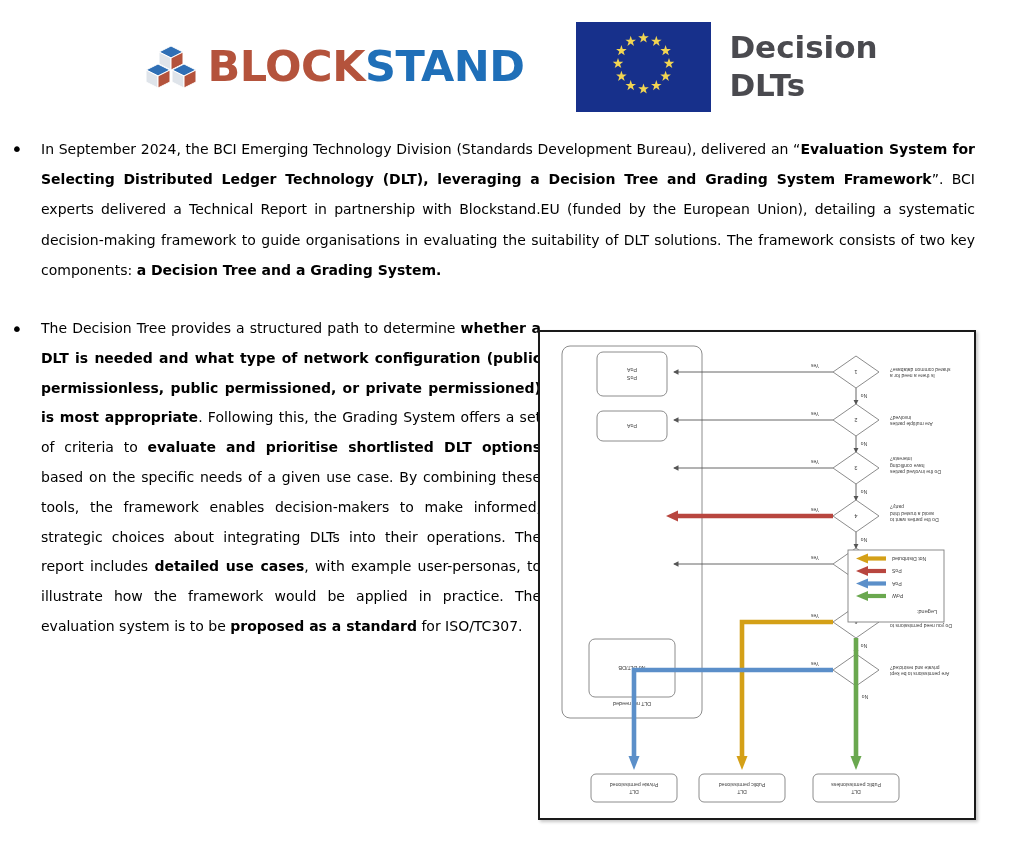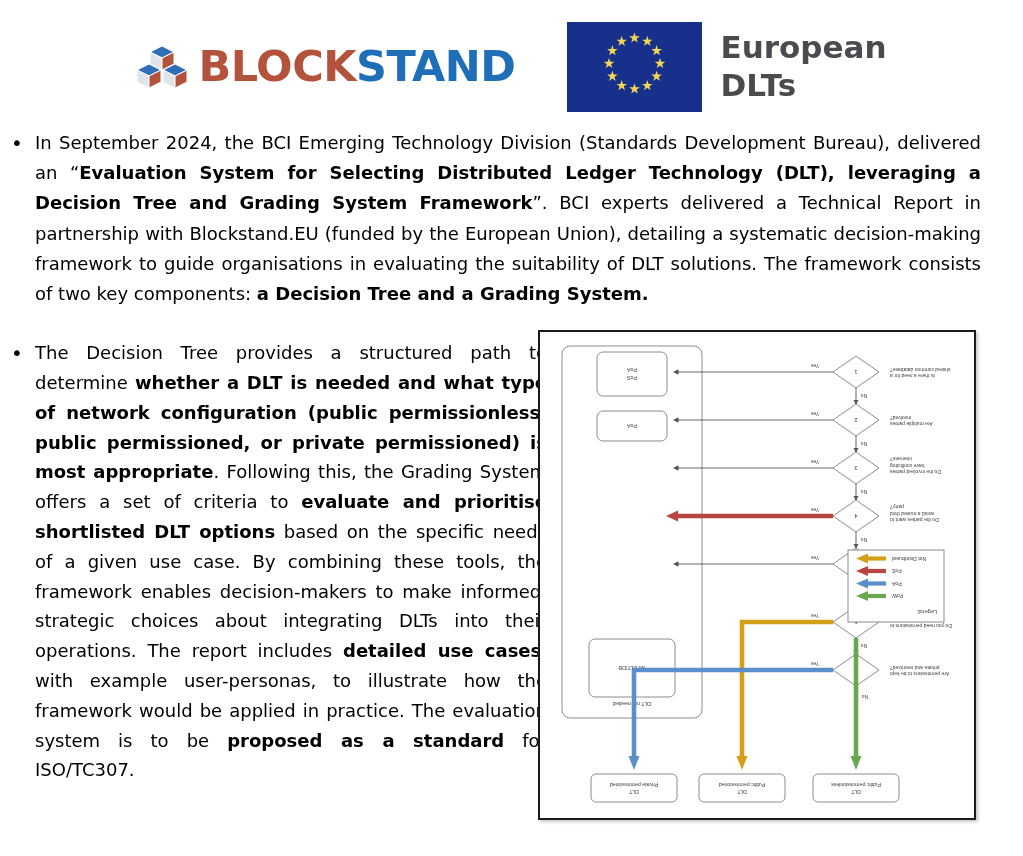--- a/index.html
+++ b/index.html
@@ -83,24 +83,24 @@
   }
   li.bullet::before {
     content: "\2022";
     position: absolute;
     left: 11px;
     top: 0;
     font-size: 20px;
     line-height: 30px;
   }
   .para {
-    font-size: 18px;
+    font-size: 14px;
     line-height: 30.2px;
     text-align: justify;
-    margin: 0;
+    margin: 6px;
     padding-right: 42px;
   }
   .para b { font-weight: 700; }
 
   #para-2-wrap {
     width: 520px;
     margin-top: 29px;
   }
   #para-2-wrap .para {
     padding-right: 8px;
@@ -171,21 +171,21 @@
           <polygon points="0,-5.6 1.3,-1.7 5.3,-1.7 2.1,0.7 3.3,4.6 0,2.2 -3.3,4.6 -2.1,0.7 -5.3,-1.7 -1.3,-1.7" transform="translate(67.5,67)"></polygon>
           <polygon points="0,-5.6 1.3,-1.7 5.3,-1.7 2.1,0.7 3.3,4.6 0,2.2 -3.3,4.6 -2.1,0.7 -5.3,-1.7 -1.3,-1.7" transform="translate(54.7,63.6)"></polygon>
           <polygon points="0,-5.6 1.3,-1.7 5.3,-1.7 2.1,0.7 3.3,4.6 0,2.2 -3.3,4.6 -2.1,0.7 -5.3,-1.7 -1.3,-1.7" transform="translate(45.4,54.3)"></polygon>
           <polygon points="0,-5.6 1.3,-1.7 5.3,-1.7 2.1,0.7 3.3,4.6 0,2.2 -3.3,4.6 -2.1,0.7 -5.3,-1.7 -1.3,-1.7" transform="translate(42,41.5)"></polygon>
           <polygon points="0,-5.6 1.3,-1.7 5.3,-1.7 2.1,0.7 3.3,4.6 0,2.2 -3.3,4.6 -2.1,0.7 -5.3,-1.7 -1.3,-1.7" transform="translate(45.4,28.7)"></polygon>
           <polygon points="0,-5.6 1.3,-1.7 5.3,-1.7 2.1,0.7 3.3,4.6 0,2.2 -3.3,4.6 -2.1,0.7 -5.3,-1.7 -1.3,-1.7" transform="translate(54.7,19.4)"></polygon>
         </g>
       </svg>
     </span>
     <span class="eu-text">
-      <span>European</span><br>
+      <span>Decision</span><br>
       <span>DLTs</span>
     </span>
   </div>
 </div>
 
 <div id="content">
   <ul class="bullets">
     <li class="bullet">
       <p class="para" id="para-1"><span>In September 2024, the BCI Emerging Technology Division (Standards Development Bureau), delivered an “</span><b>Evaluation System for Selecting Distributed Ledger Technology (DLT), leveraging a Decision Tree and Grading System Framework</b><span>”. BCI experts delivered a Technical Report in partnership with Blockstand.EU (funded by the European Union), detailing a systematic decision-making framework to guide organisations in evaluating the suitability of DLT solutions. The framework consists of two key components: </span><b>a Decision Tree and a Grading System.</b></p>
     </li>

